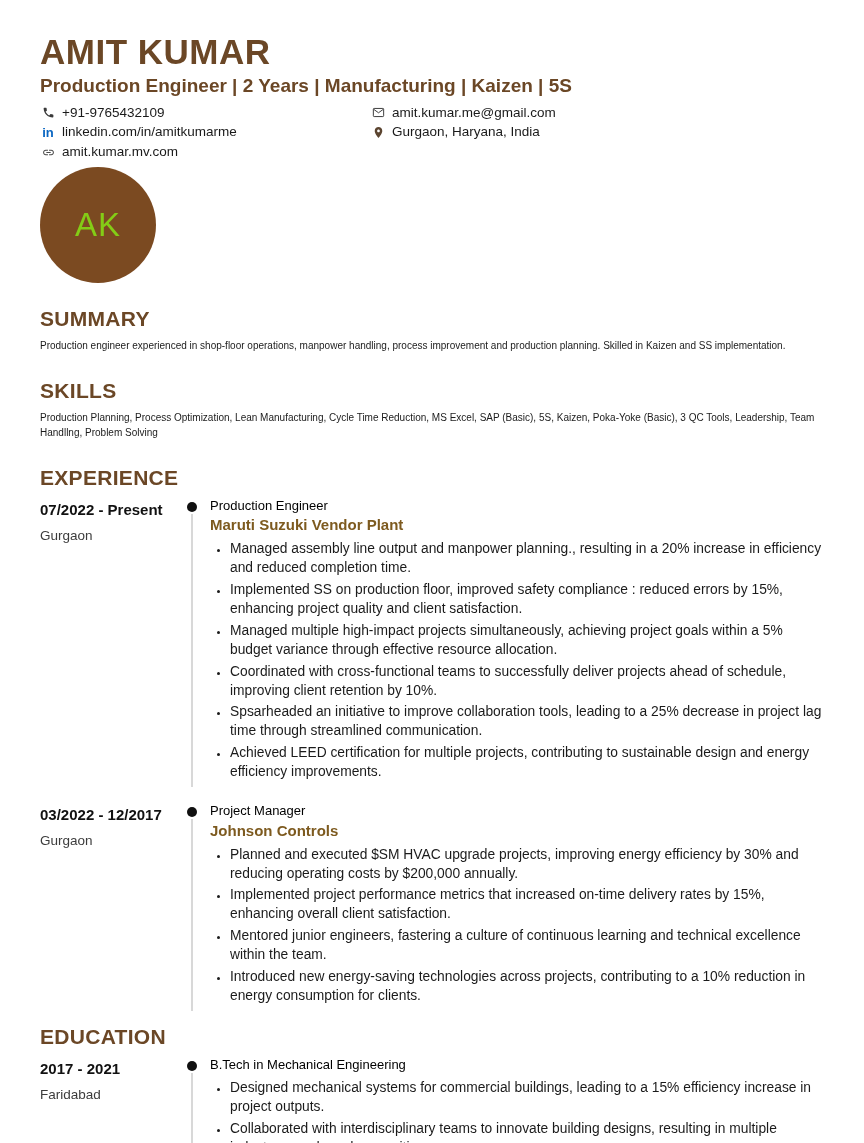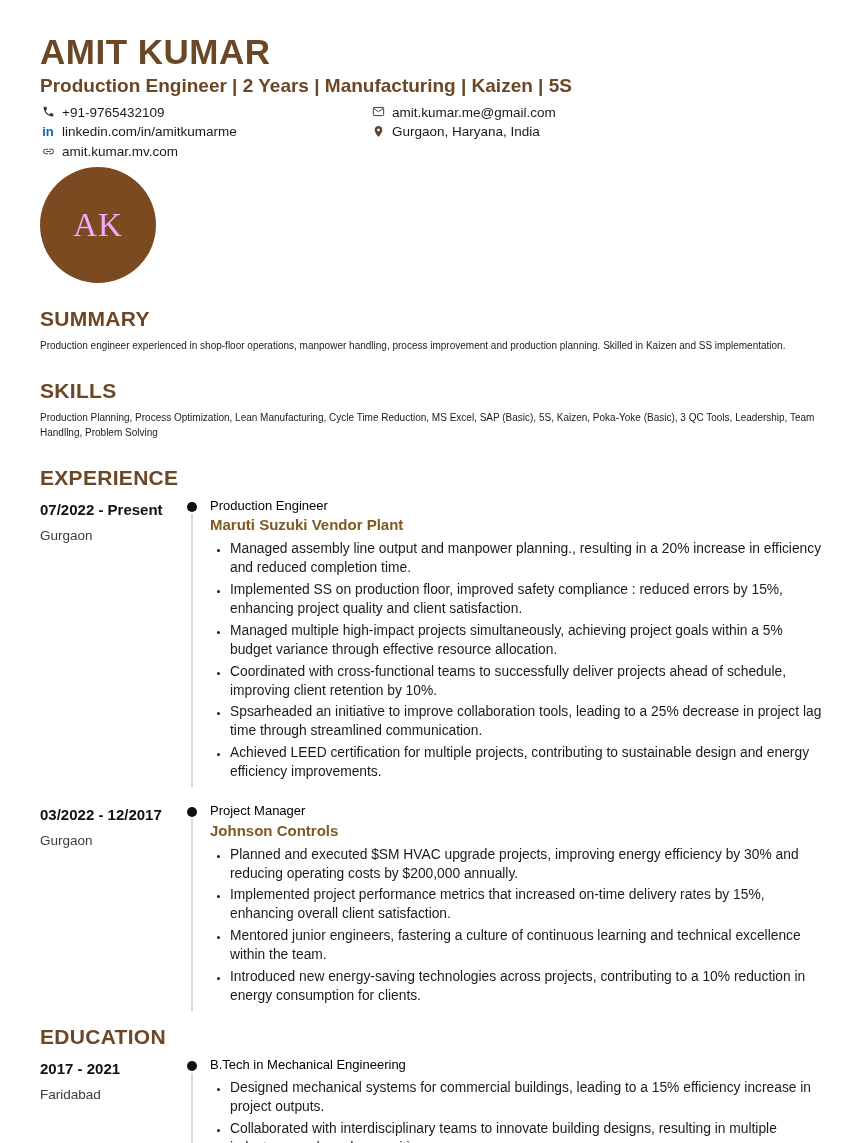--- a/index.html
+++ b/index.html
@@ -41,20 +41,21 @@
     line-height: 1.2;
   }
   .contacts {
     display: flex;
     margin-top: 7px;
   }
   .contacts-col-left { width: 330px; flex-shrink: 0; }
   .contacts-col-right { flex: 1; }
   .contact-row {
     display: flex;
+    align-items: center;
     font-size: 13.5px;
     color: #1a1a1a;
     margin-bottom: 3px;
     line-height: 1.25;
   }
   .contact-row .cicon {
     width: 16px;
     height: 14px;
     margin-right: 6px;
     display: inline-flex;
@@ -67,30 +68,29 @@
     color: #0a66c2;
     font-weight: 800;
     font-size: 13px;
     line-height: 1;
   }
   .avatar {
     width: 116px;
     height: 116px;
     border-radius: 50%;
     background: #7b4a21;
-    color: #f0abfc;
+    color: #84cc16;
     display: flex;
     align-items: center;
     justify-content: center;
     font-size: 33px;
     font-weight: 400;
     letter-spacing: 1px;
     flex-shrink: 0;
     margin-top: 3px;
-    font-family: Liberation Serif, serif;
   }
 
   
   .section { padding: 0 40px; }
   .section-heading {
     font-size: 21px;
     font-weight: 800;
     letter-spacing: 0.3px;
     color: #6b4726;
   }

